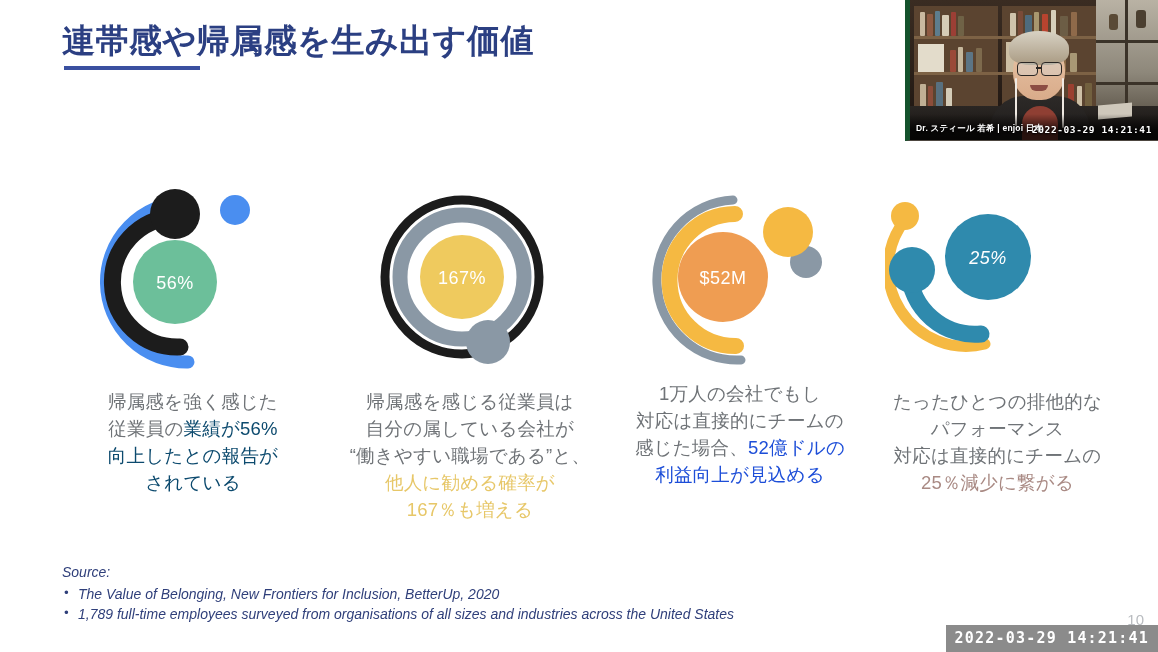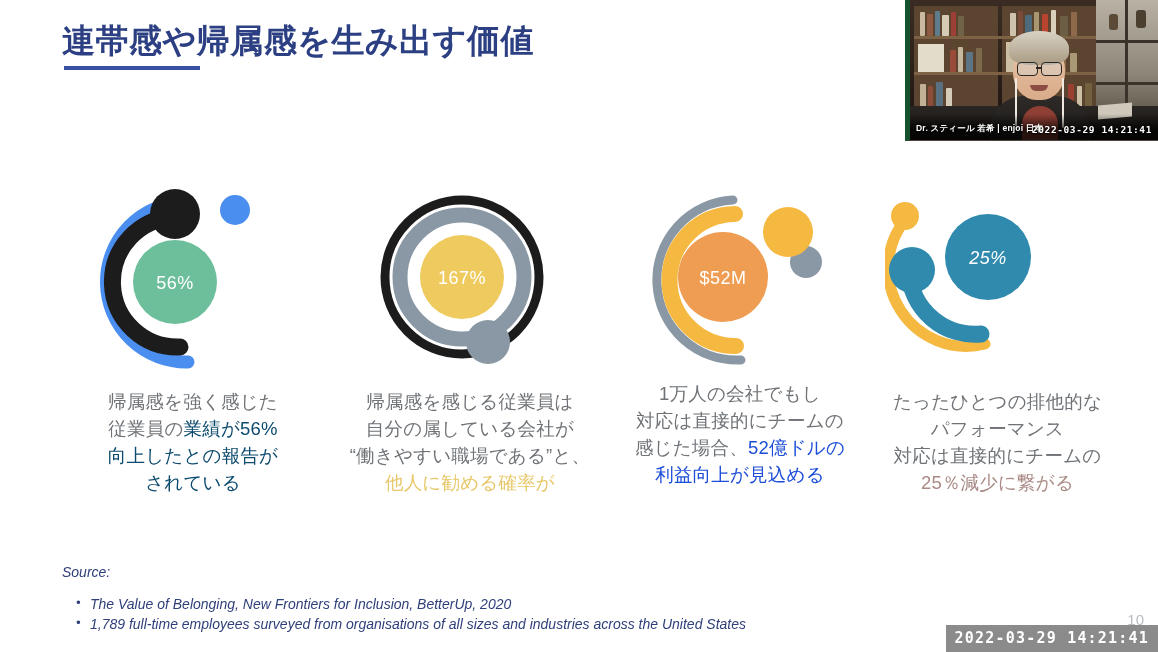--- a/index.html
+++ b/index.html
@@ -110,21 +110,21 @@
     left: 62px;
     top: 563px;
     font-style: italic;
     color: #2f3f7a;
     font-size: 14px;
     line-height: 1.42;
   }
   #source-block .src-head { margin-bottom: 2px; }
   #source-block ul {
     list-style: none;
-    margin: 12px;
+    margin: 0;
     padding: 0;
   }
   #source-block li {
     position: relative;
     padding-left: 16px;
   }
   #source-block li::before {
     content: "\2022";
     position: absolute;
     left: 2px;
@@ -327,20 +327,21 @@
       <div><span class="cap-gray">従業員の</span><span class="cap-green">業績が56%</span></div>
       <div><span class="cap-green">向上したとの報告が</span></div>
       <div><span class="cap-green">されている</span></div>
     </div>
 
     <div class="caption" style="left:345px; width:250px;">
       <div><span class="cap-gray">帰属感を感じる従業員は</span></div>
       <div><span class="cap-gray">自分の属している会社が</span></div>
       <div><span class="cap-gray">“働きやすい職場である”と、</span></div>
       <div><span class="cap-yellow">他人に勧める確率が</span></div>
+      <div><span class="cap-yellow">167％も増える</span></div>
     </div>
 
     <div class="caption" style="left:620px; width:240px; top:-8px;">
       <div><span class="cap-gray">1万人の会社でもし</span></div>
       <div><span class="cap-gray">対応は直接的にチームの</span></div>
       <div><span class="cap-gray">感じた場合、</span><span class="cap-orange">52億ドルの</span></div>
       <div><span class="cap-orange">利益向上が見込める</span></div>
     </div>
 
     <div class="caption" style="left:880px; width:235px;">

